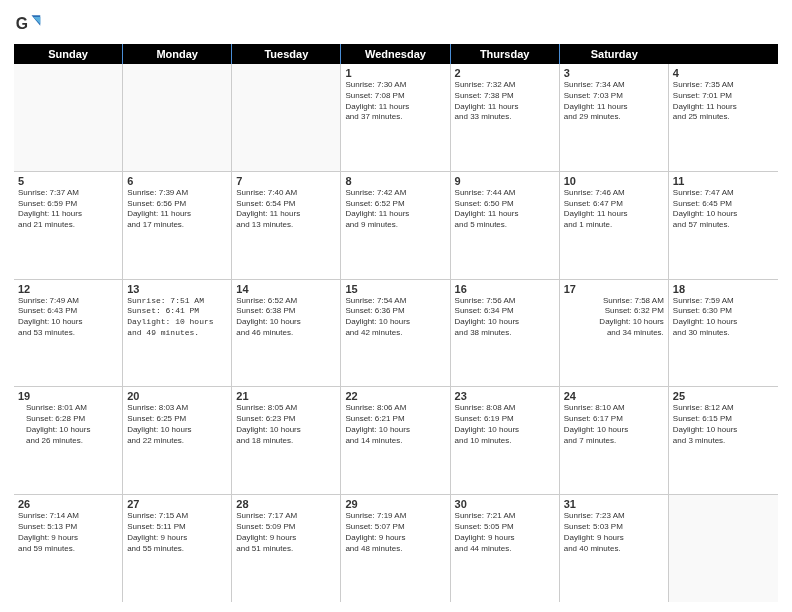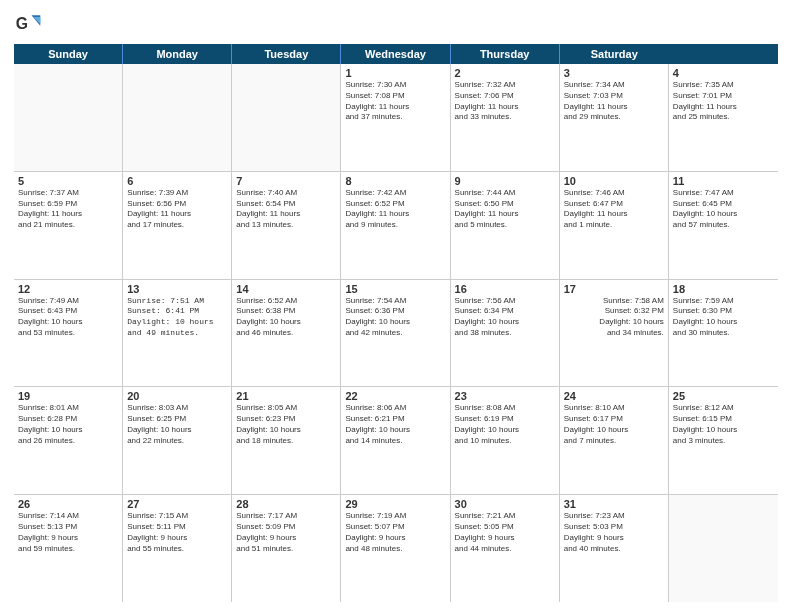--- a/index.html
+++ b/index.html
@@ -61,21 +61,21 @@
       color: #555;
     }
     .calendar {
       flex: 1;
       display: flex;
       flex-direction: column;
     }
     .cal-header {
       display: grid;
       grid-template-columns: repeat(7, 1fr);
-      background: #0c4a6e;
+      background: #000000;
     }
     .cal-header-cell {
       color: #fff;
       font-size: 11px;
       font-weight: bold;
       text-align: center;
       padding: 4px 2px;
       border-right: 1px solid #4a8dd5;
     }
     .cal-header-cell:last-child { border-right: none; }
@@ -153,21 +153,21 @@
           <div class="cal-cell">
             <span class="day-num">1</span>
             <div class="cal-cell-text" style="white-space: pre-line;">Sunrise: 7:30 AM
 Sunset: 7:08 PM
 Daylight: 11 hours
 and 37 minutes.</div>
           </div>
           <div class="cal-cell">
             <span class="day-num">2</span>
             <div class="cal-cell-text" style="white-space: pre-line;">Sunrise: 7:32 AM
-Sunset: 7:06 PM
+Sunset: 7:38 PM
 Daylight: 11 hours
 and 33 minutes.</div>
           </div>
           <div class="cal-cell">
             <span class="day-num">3</span>
             <div class="cal-cell-text" style="white-space: pre-line;">Sunrise: 7:34 AM
 Sunset: 7:03 PM
 Daylight: 11 hours
 and 29 minutes.</div>
           </div>
@@ -277,21 +277,21 @@
             <span class="day-num">18</span>
             <div class="cal-cell-text" style="white-space: pre-line;">Sunrise: 7:59 AM
 Sunset: 6:30 PM
 Daylight: 10 hours
 and 30 minutes.</div>
           </div>
         </div>
         <div class="cal-row">
           <div class="cal-cell">
             <span class="day-num">19</span>
-            <div class="cal-cell-text" style="white-space: pre-line;">Sunrise: 8:01 AM
+            <div class="cal-cell-text" style="white-space: pre-line; margin-left: 8px;">Sunrise: 8:01 AM
 Sunset: 6:28 PM
 Daylight: 10 hours
 and 26 minutes.</div>
           </div>
           <div class="cal-cell">
             <span class="day-num">20</span>
             <div class="cal-cell-text" style="white-space: pre-line;">Sunrise: 8:03 AM
 Sunset: 6:25 PM
 Daylight: 10 hours
 and 22 minutes.</div>

